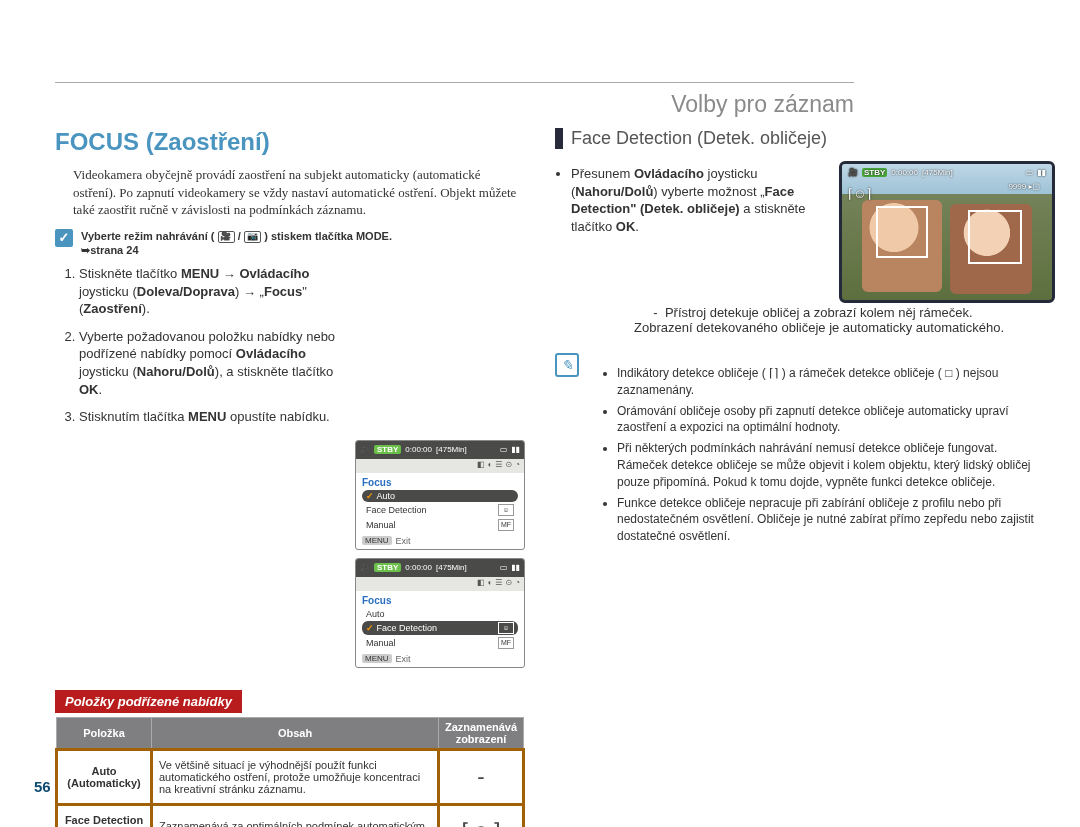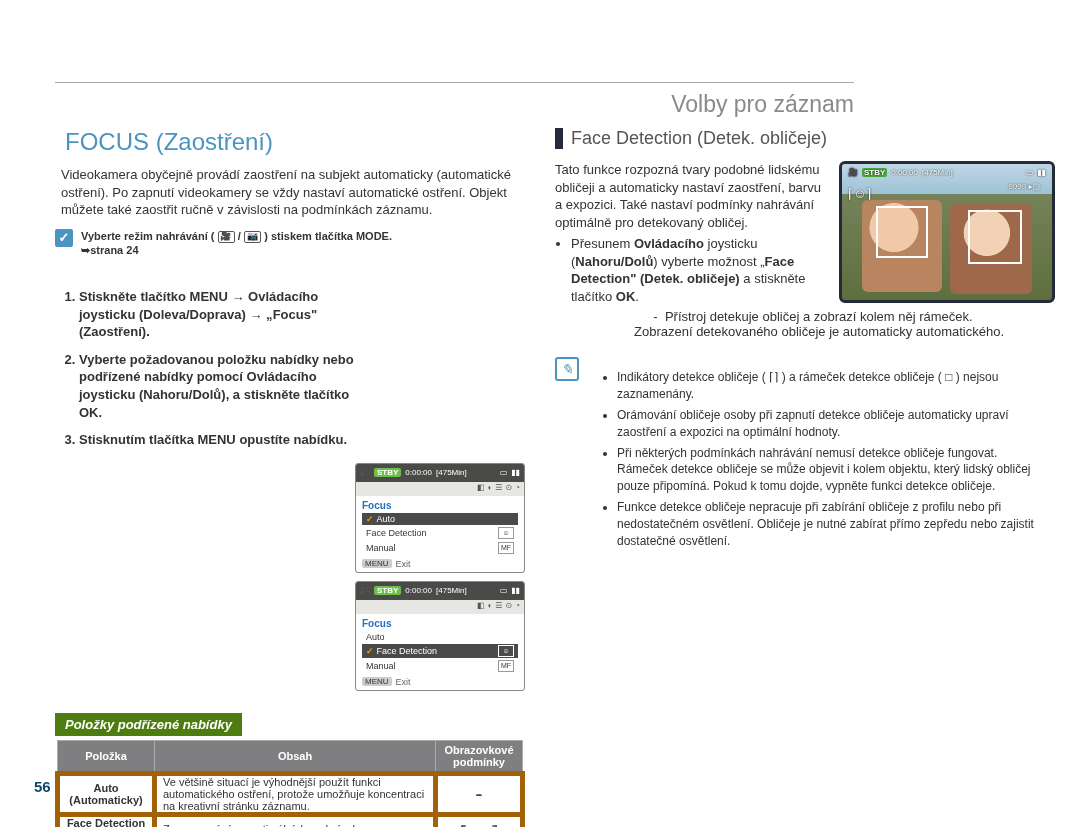--- a/index.html
+++ b/index.html
@@ -39,26 +39,27 @@
   }
   .col-right {
     position: absolute;
     top: 128px;
     left: 555px;
     width: 500px;
   }
   h1.focus-title {
     color: #4a94c0;
     font-size: 24px;
-    font-weight: 400;
-    margin: 0 0 10px 10px;
+    font-weight: 700;
+    margin: 0 0 10px 0;
   }
   p.intro {
-    margin: 0 0 10px 6px;
+    margin: 0 0 10px 18px;
     line-height: 1.35;
+    font-family: Liberation Serif, serif;
   }
   .note-row {
     display: flex;
     align-items: flex-start;
     gap: 8px;
     margin: 4px 0 8px 0;
   }
   .note-icon {
     width: 18px;
     height: 18px;
@@ -72,25 +73,24 @@
     font-weight: bold;
     flex-shrink: 0;
   }
   .note-text {
     font-size: 11px;
     line-height: 1.3;
     color: #333;
     font-weight: bold;
   }
   ol.steps {
-    margin: 23px 0 0 0;
+    margin: 0 0 0 0;
     padding-left: 24px;
     width: 280px;
     float: left;
-    font-weight: bold;
   }
   ol.steps li {
     margin-bottom: 10px;
     line-height: 1.35;
   }
   .shots {
     float: right;
     width: 170px;
     margin-top: 4px;
   }
@@ -140,21 +140,21 @@
     font-weight: bold;
     font-size: 10px;
     margin-bottom: 2px;
   }
   .shot-item {
     display: flex;
     align-items: center;
     justify-content: space-between;
     padding: 1px 4px;
     margin: 1px 0;
-    border-radius: 0;
+    border-radius: 6px;
     color: #333;
     font-size: 9px;
     background: #fff;
   }
   .shot-item.sel {
     background: #4a4a48;
     color: #fff;
   }
   .chk { color: #ff9a00; font-weight: bold; margin-right: 3px; }
   .shot-item .iconbox {
@@ -180,21 +180,21 @@
     color: #333;
     padding: 0 3px;
     border-radius: 2px;
     font-size: 8px;
   }
   .clearfix::after { content: ""; display: block; clear: both; }
 
   .sub-heading-bar {
     clear: both;
     margin-top: 14px;
-    background: #4d7c0f;
+    background: #b91c1c;
     color: #fff;
     font-weight: bold;
     font-style: italic;
     padding: 4px 10px;
     display: inline-block;
     font-size: 13px;
   }
   table.options {
     width: 100%;
     border-collapse: collapse;
@@ -202,22 +202,22 @@
     font-size: 11px;
   }
   table.options th {
     background: #7f7f82;
     color: #fff;
     font-weight: bold;
     border: 1px solid #aaa;
     padding: 3px 4px;
   }
   table.options td {
-    border: 5px solid #a16207;
-    padding: 0 6px;
+    border: 3px solid #a16207;
+    padding: 8px 6px;
     vertical-align: middle;
   }
   table.options td.c1 {
     text-align: center;
     font-weight: bold;
     color: #333;
     width: 80px;
   }
   table.options td.c3 {
     text-align: center;
@@ -452,21 +452,21 @@
       </div>
     </div>
 
     <div class="sub-heading-bar">Položky podřízené nabídky</div>
 
     <table class="options">
       <thead>
         <tr>
           <th>Položka</th>
           <th>Obsah</th>
-          <th>Obrazovkové podmínky</th>
+          <th>Zaznamenává zobrazení</th>
         </tr>
       </thead>
       <tbody>
         <tr>
           <td class="c1">Auto (Automaticky)</td>
           <td>Ve většině situací je výhodnější použít funkci automatického ostření, protože umožňuje koncentraci na kreativní stránku záznamu.</td>
           <td class="c3">-</td>
         </tr>
         <tr>
           <td class="c1">Face Detection (Detek. obličeje)</td>
@@ -476,21 +476,20 @@
 
       </tbody>
     </table>
   </div>
 
   <div class="col-right">
     <h2 class="fd-heading">Face Detection (Detek. obličeje)</h2>
 
     <div class="fd-top">
       <div class="fd-text">
-        <div>Tato funkce rozpozná tvary podobné lidskému obličeji a automaticky nastaví zaostření, barvu a expozici. Také nastaví podmínky nahrávání optimálně pro detekovaný obličej.</div>
         <ul>
           <li>
             <span>Přesunem </span><b>Ovládacího</b><span> joysticku (</span><b>Nahoru/Dolů</b><span>) vyberte možnost „</span><b>Face Detection" (Detek. obličeje)</b><span> a stiskněte tlačítko </span><b>OK</b><span>.</span>
           </li>
         </ul>
       </div>
       <div class="preview">
         <div class="sky"></div>
         <div class="kid one"></div>
         <div class="kid two"></div>

